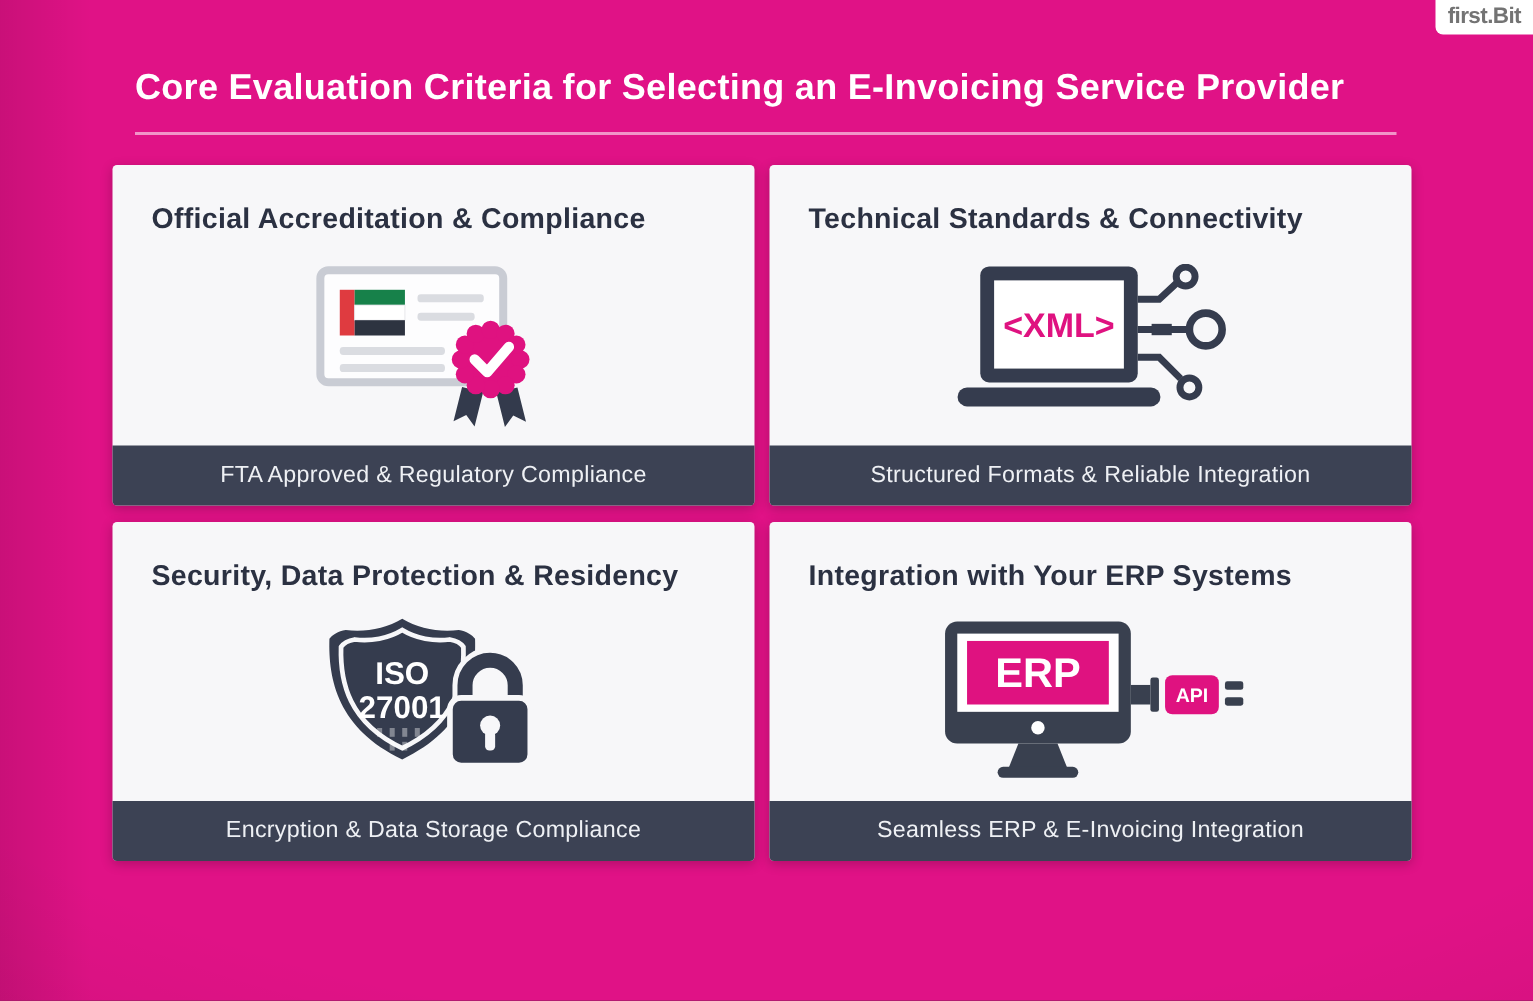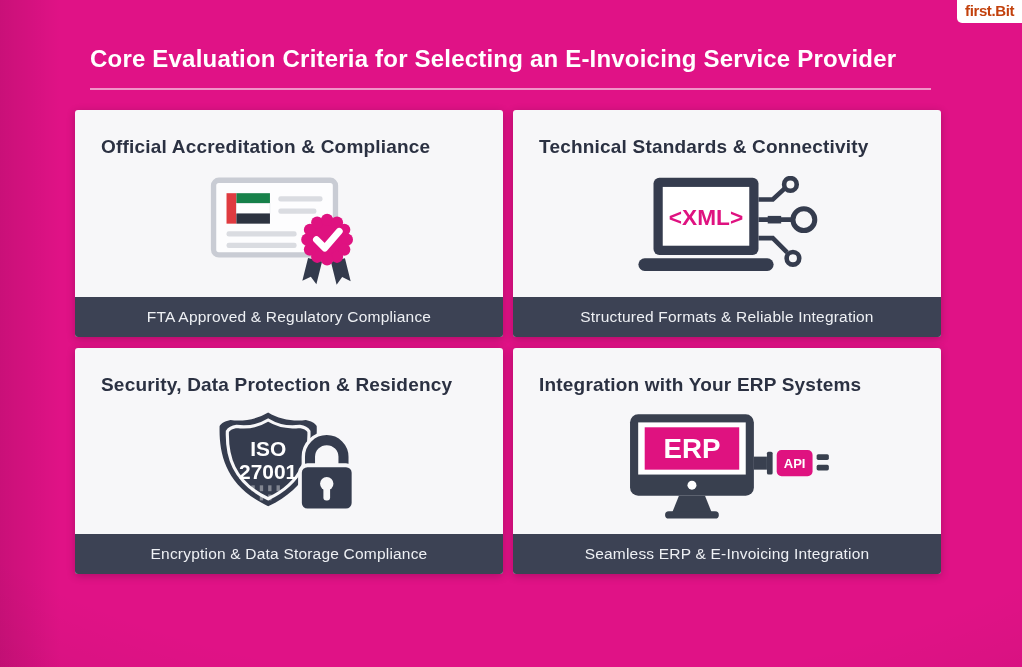--- a/index.html
+++ b/index.html
@@ -10,21 +10,21 @@
     background:#E01286;
   }
   .vignette {
     position:absolute; inset:0; pointer-events:none;
     background:
       radial-gradient(ellipse 130% 110% at 52% 42%, rgba(0,0,0,0) 55%, rgba(0,0,0,0.16) 100%),
       linear-gradient(90deg, rgba(0,0,0,0.10) 0%, rgba(0,0,0,0) 6%);
   }
   .logo {
     position:absolute; top:0; right:0; z-index:5;
-    background:#ffffff; color:#c2410c;
+    background:#ffffff; color:#737373;
     font-weight:bold; font-size:15px; letter-spacing:-0.4px;
     padding:2px 8px 4px 8px; border-radius:0 0 0 5px;
   }
   .header-title {
     position:absolute; left:90px; top:45px;
     color:#ffffff; font-size:24px; font-weight:bold; letter-spacing:0.2px;
     white-space:nowrap;
   }
   .header-rule {
     position:absolute; left:90px; top:88px; width:841px; height:2px;

